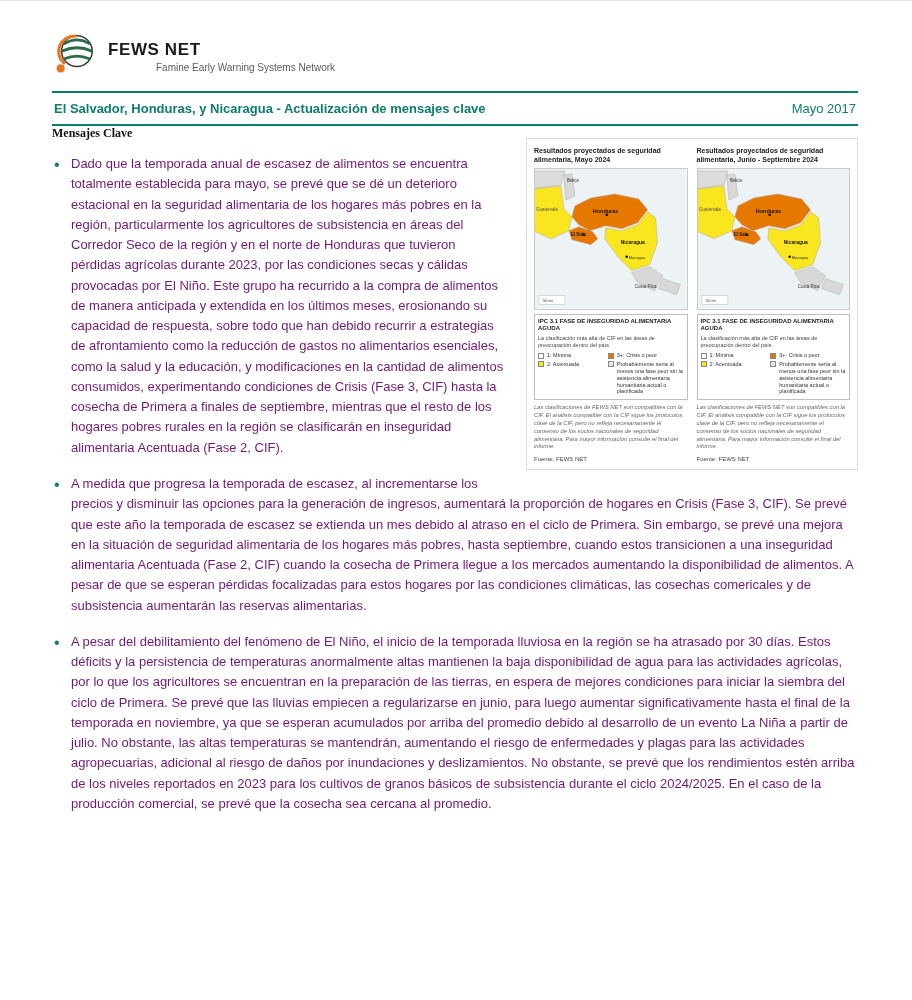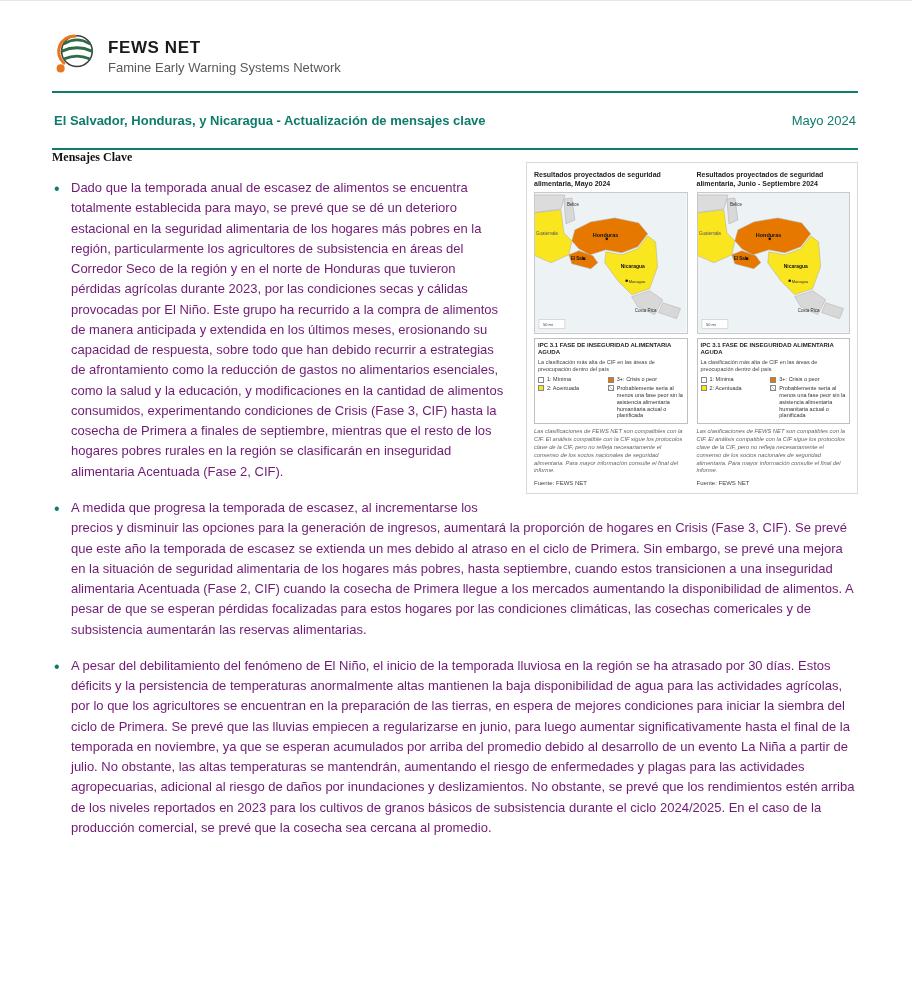--- a/index.html
+++ b/index.html
@@ -12,28 +12,28 @@
     border-top: 1px solid #e7e7e7;
   }
   .page { padding: 30px 54px 0 52px; }
 
   
   .logo-row { display: flex; align-items: center; gap: 10px; margin-bottom: 10px; }
   .logo-mark { flex: 0 0 auto; }
   .logo-text .name {
     font-size: 17px; font-weight: bold; color: #1a1a1a; letter-spacing: 0.6px;
   }
-  .logo-text .tagline { font-size: 13px; color: #5a5a5a; margin-top: 2px; }
+  .logo-text .tagline { font-size: 10px; color: #5a5a5a; margin-top: 2px; margin-left: 48px; }
 
   
   .band {
     border-top: 2px solid #0e7c6b;
     border-bottom: 2px solid #0e7c6b;
     display: flex; justify-content: space-between; align-items: center;
-    padding: 20px 2px;
+    padding: 8px 2px;
   }
   .band-title { color: #0e7c6b; font-weight: bold; font-size: 13px; }
   .band-date  { color: #0e7c6b; font-size: 13px; }
 
   
   .doc-title {
     font-family: "Liberation Serif", serif;
     font-weight: bold; font-size: 18px; color: #111;
     text-align: center;
     margin: 20px 0 32px 0;
@@ -120,21 +120,21 @@
       </svg>
     </div>
     <div class="logo-text">
       <div class="name">FEWS NET</div>
       <div class="tagline">Famine Early Warning Systems Network</div>
     </div>
   </div>
 
   <div class="band">
     <div class="band-title">El Salvador, Honduras, y Nicaragua - Actualización de mensajes clave</div>
-    <div class="band-date">Mayo 2024</div>
+    <div class="band-date">Mayo 2017</div>
   </div>
 
 
   <div class="content clearfix">
 
     <div class="figure">
 
       <div class="panel">
         <div class="panel-title">Resultados proyectados de seguridad alimentaria, Mayo 2024</div>
         <div class="map-frame">

